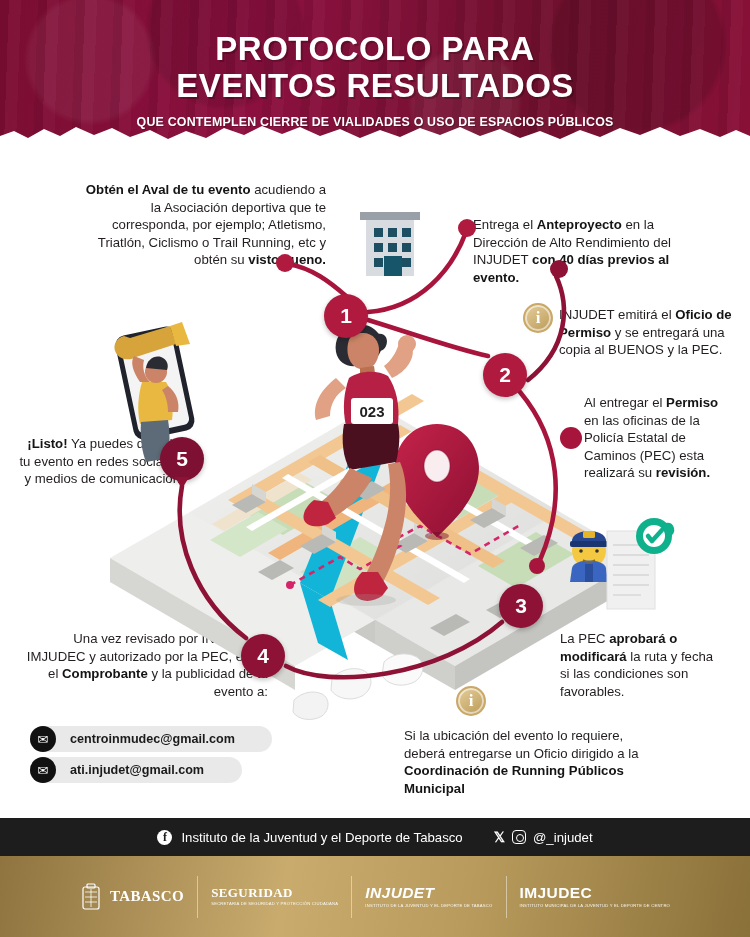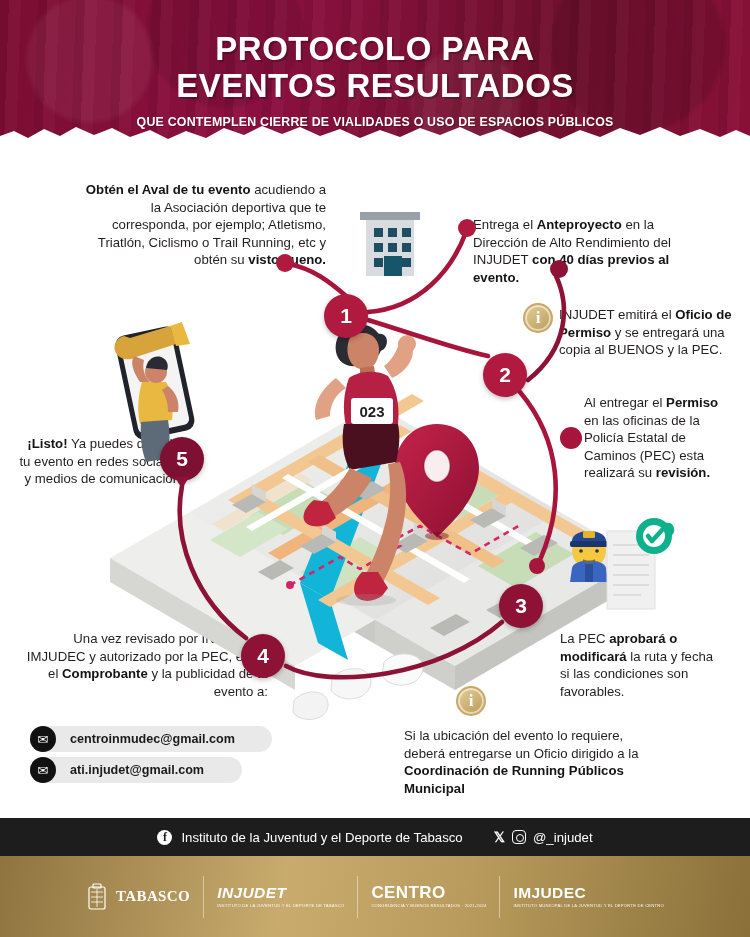--- a/index.html
+++ b/index.html
@@ -421,34 +421,34 @@
         <line x1="5" y1="9" x2="17" y2="9" stroke="#fff" stroke-width=".8"></line>
         <line x1="5" y1="14" x2="17" y2="14" stroke="#fff" stroke-width=".8"></line>
         <line x1="5" y1="19" x2="17" y2="19" stroke="#fff" stroke-width=".8"></line>
         <line x1="11" y1="6" x2="11" y2="24" stroke="#fff" stroke-width=".8"></line>
       </svg>
       <div class="lstack">
         <div class="lmain">TABASCO</div>
       </div>
     </div>
 
+    <div class="logo seguridad">
+      <div class="lstack">
+        <div class="lmain">SEGURIDAD</div>
+        <div class="lsub">SECRETARÍA DE SEGURIDAD Y PROTECCIÓN CIUDADANA</div>
+      </div>
+    </div>
 
     <div class="logo injudet">
       <div class="lstack">
         <div class="lmain">INJUDET</div>
         <div class="lsub">INSTITUTO DE LA JUVENTUD Y EL DEPORTE DE TABASCO</div>
       </div>
     </div>
 
-    <div class="logo centro">
-      <div class="lstack">
-        <div class="lmain">CENTRO</div>
-        <div class="lsub">CONGRUENCIA Y BUENOS RESULTADOS · 2021-2024</div>
-      </div>
-    </div>
 
     <div class="logo imjudec">
       <div class="lstack">
         <div class="lmain">IMJUDEC</div>
         <div class="lsub">INSTITUTO MUNICIPAL DE LA JUVENTUD Y EL DEPORTE DE CENTRO</div>
       </div>
     </div>
 
   </div>
 

